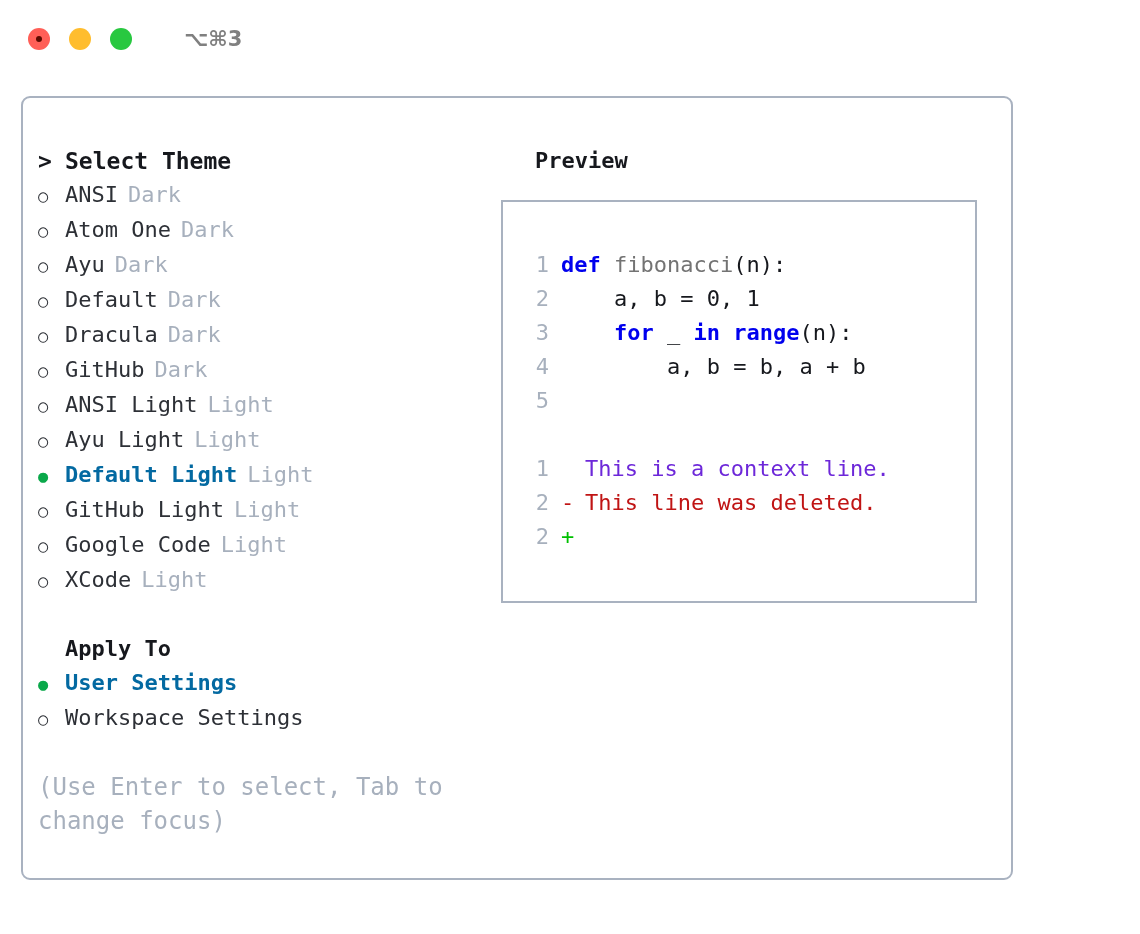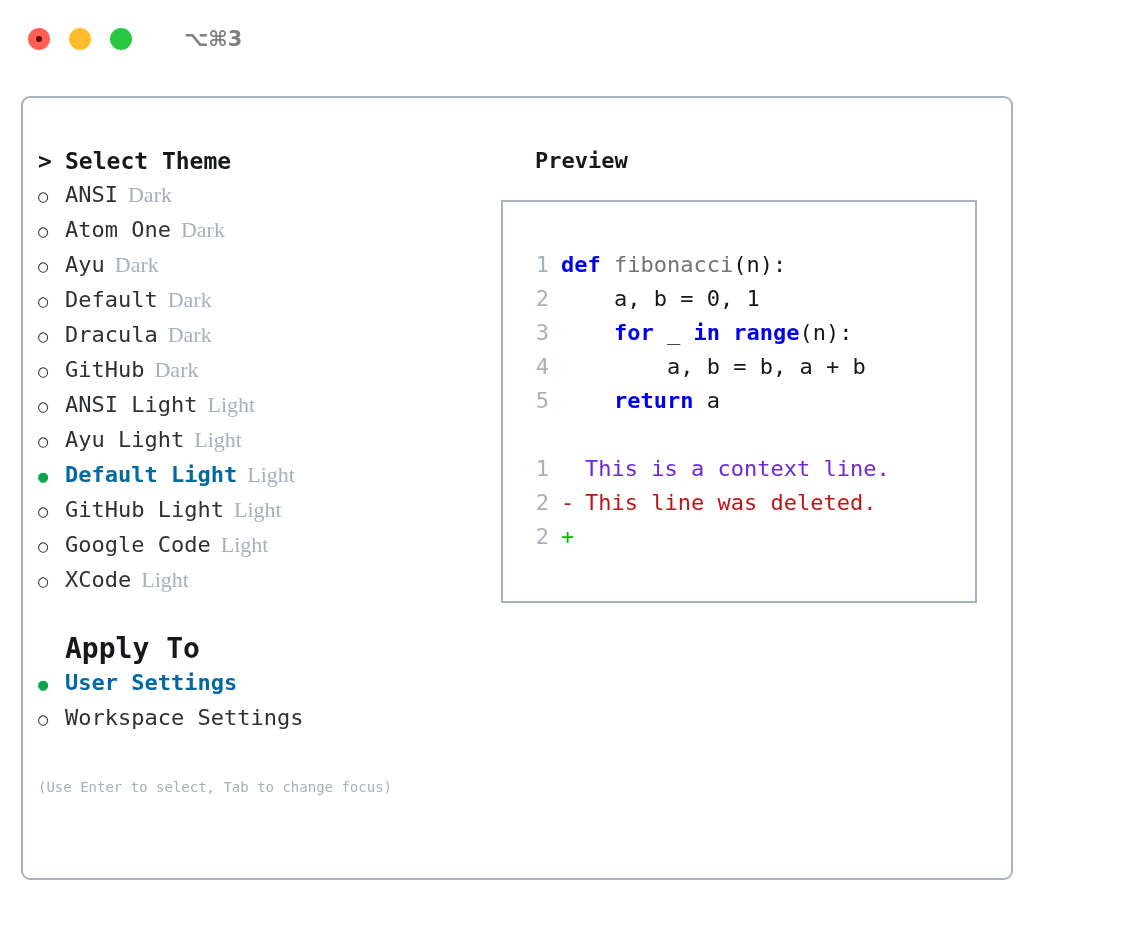--- a/index.html
+++ b/index.html
@@ -127,39 +127,38 @@
 
   .opt-label {
     color: #2d3036;
     font-weight: normal;
   }
   .opt-row.selected .opt-label { color: #0369a1; font-weight: bold; }
   .opt-cat {
     color: #a7b0bd;
     font-weight: normal;
     margin-left: 10px;
-    font-family: Liberation Serif, serif;
   }
   .opt-row.selected .opt-cat { color: #a7b0bd; }
 
   .section-gap { height: 34px; }
 
   .sub-header {
     display: flex;
     line-height: 34px;
-    font-size: 28px;
+    font-size: 22px;
     font-weight: bold;
     color: #16181d;
     white-space: pre;
   }
   .sub-header .marker { width: 27px; flex: none; display: inline-block; }
 
   .hint {
     margin-top: 34px;
-    font-size: 14px;
+    font-size: 24px;
     color: #a7b0bd;
     line-height: 34px;
     width: 410px;
   }
 
   
   .right-col {
     position: absolute;
     left: 478px;
     top: 46px;
@@ -263,21 +262,21 @@
       </div>
 
       <div class="right-col">
         <div class="preview-title">Preview</div>
         <div class="preview-box">
           <div id="code-block">
               <div class="code-line"><span class="lineno">1</span><span class="code-text"><span class="tok-kw">def </span><span class="tok-fn">fibonacci</span><span class="tok-plain">(n):</span></span></div>
               <div class="code-line"><span class="lineno">2</span><span class="code-text"><span class="tok-plain">    a, b = 0, 1</span></span></div>
               <div class="code-line"><span class="lineno">3</span><span class="code-text"><span class="tok-plain">    </span><span class="tok-kw">for</span><span class="tok-plain"> _ </span><span class="tok-kw">in</span><span class="tok-plain"> </span><span class="tok-kw">range</span><span class="tok-plain">(n):</span></span></div>
               <div class="code-line"><span class="lineno">4</span><span class="code-text"><span class="tok-plain">        a, b = b, a + b</span></span></div>
-              <div class="code-line"><span class="lineno">5</span><span class="code-text"><span class="tok-plain">    </span><span class="tok-kw">return</span><span class="tok-plain"> a</span></span></div>
+              <div class="code-line"><span class="lineno">5</span></div>
             </div>
           <div class="blank-line"></div>
           <div id="diff-block">
               <div class="diff-line"><span class="lineno">1</span><span class="diff-marker diff-ctx"> </span><span class="diff-ctx">This is a context line.</span></div>
               <div class="diff-line"><span class="lineno">2</span><span class="diff-marker diff-del">-</span><span class="diff-del">This line was deleted.</span></div>
               <div class="diff-line"><span class="lineno">2</span><span class="diff-marker diff-add">+</span></div>
             </div>
         </div>
       </div>
 

